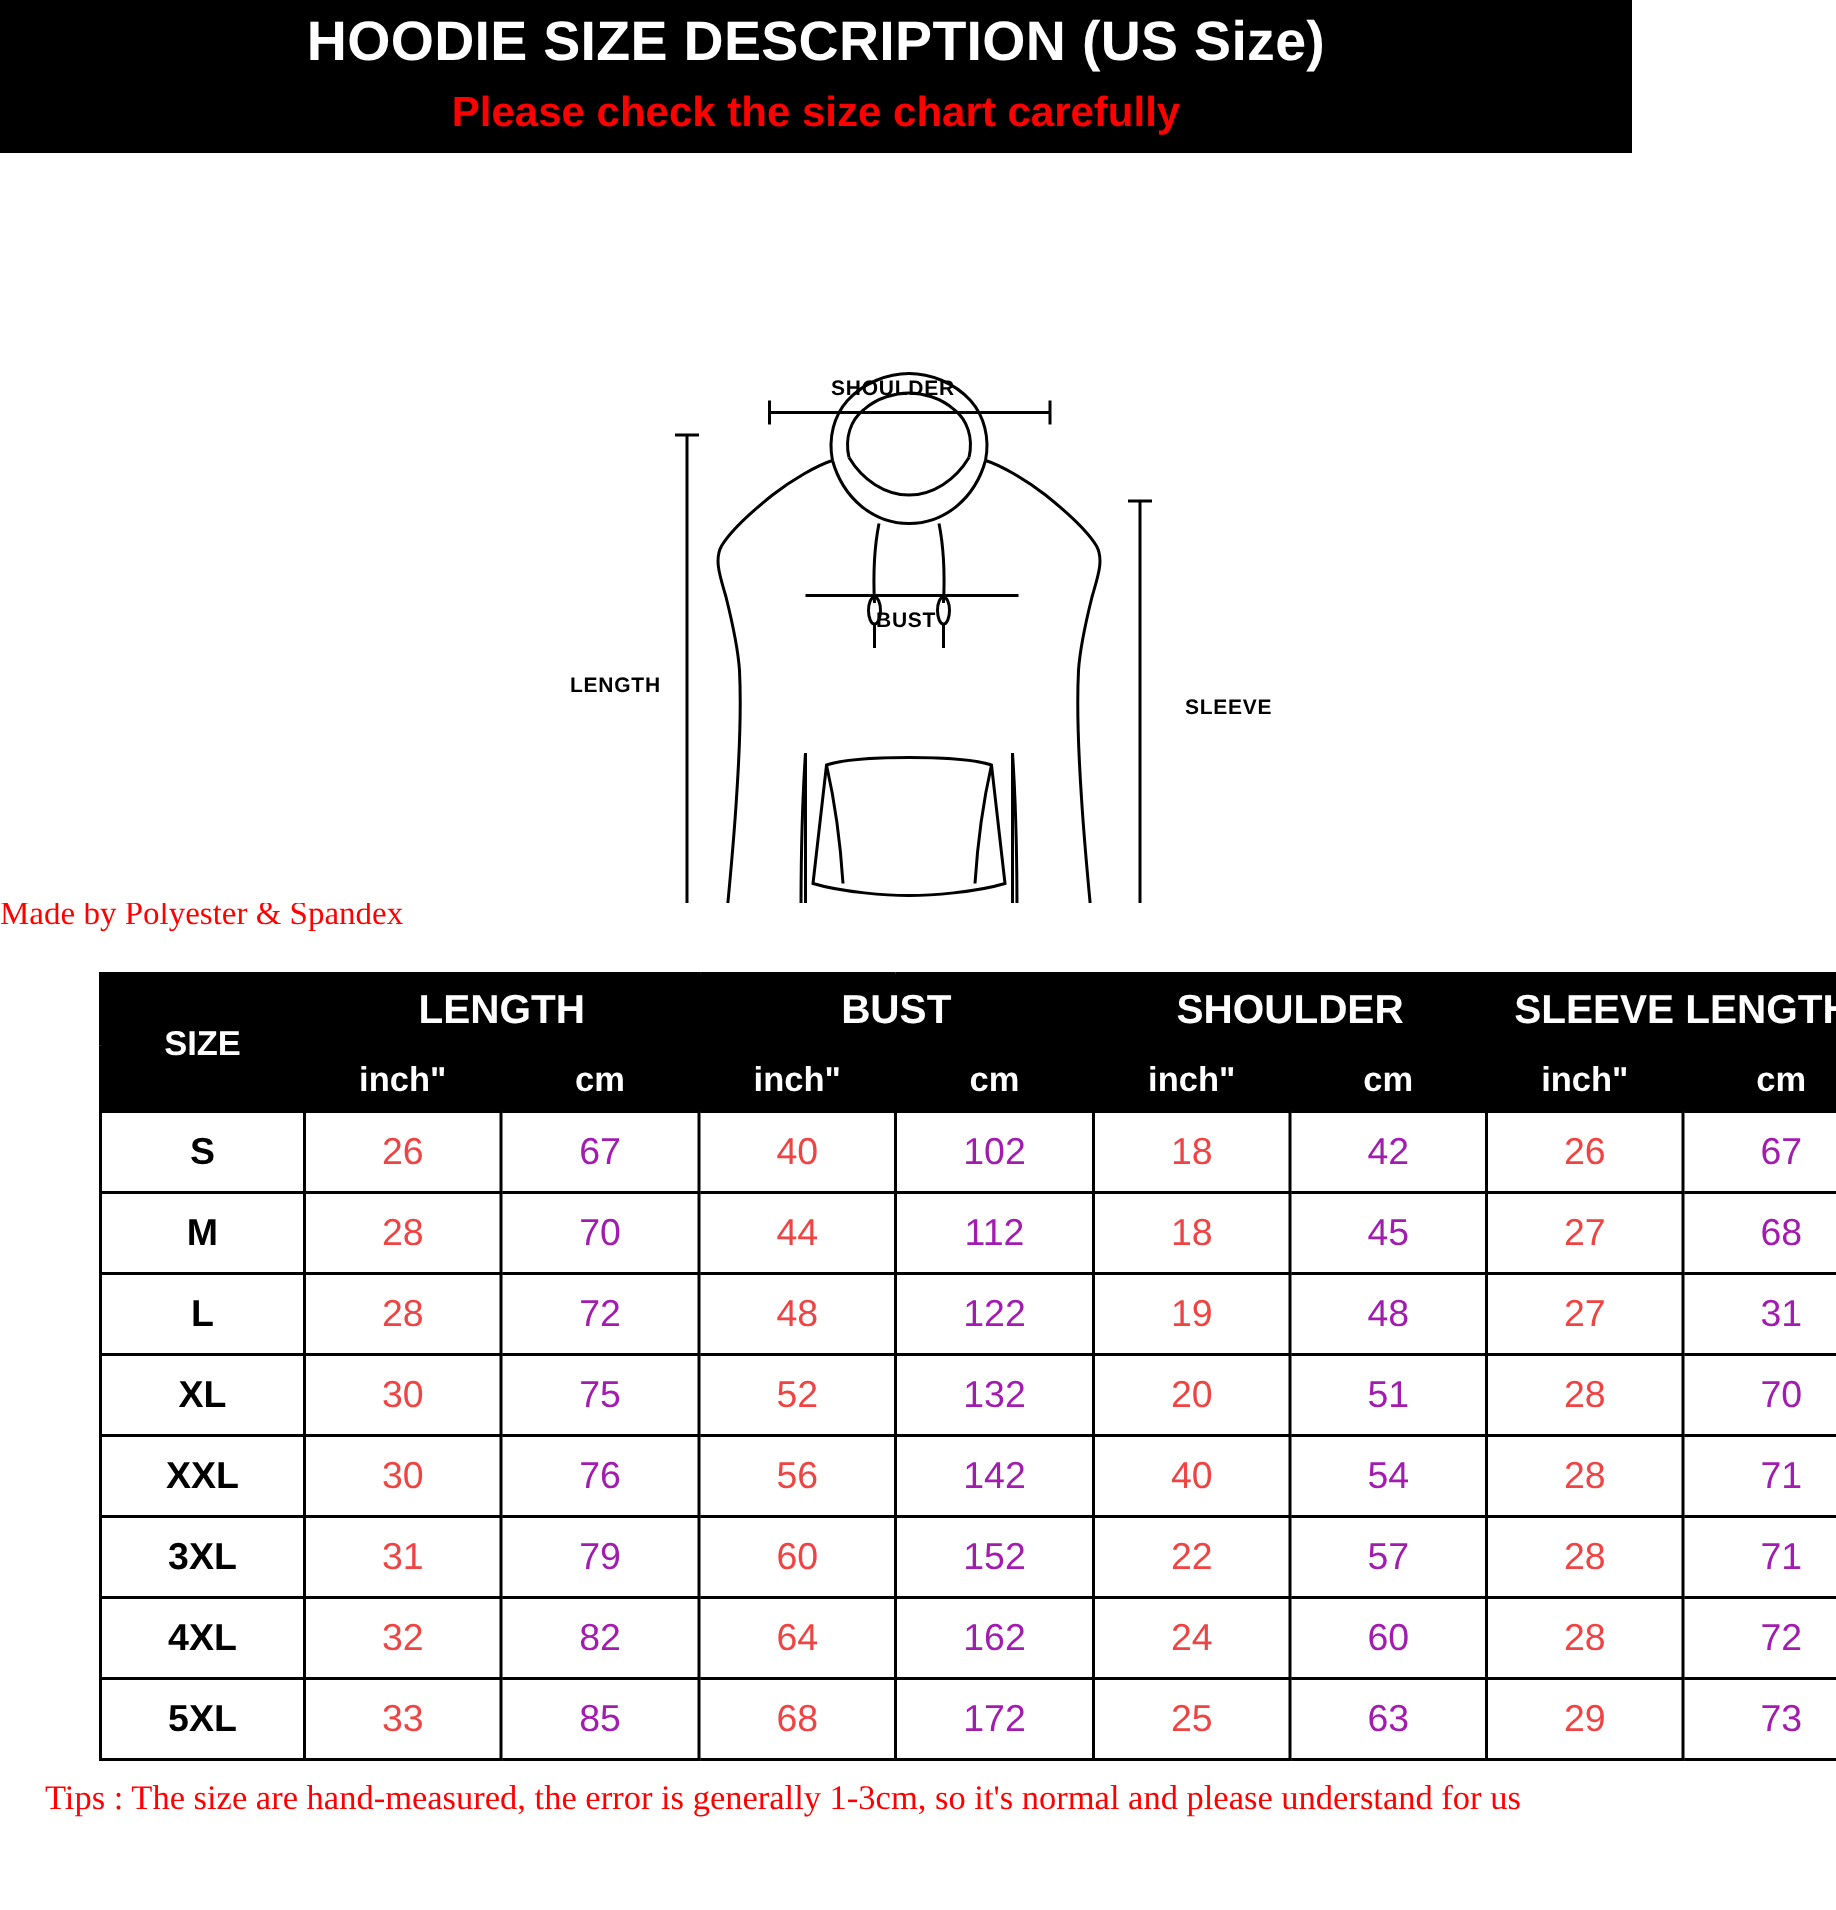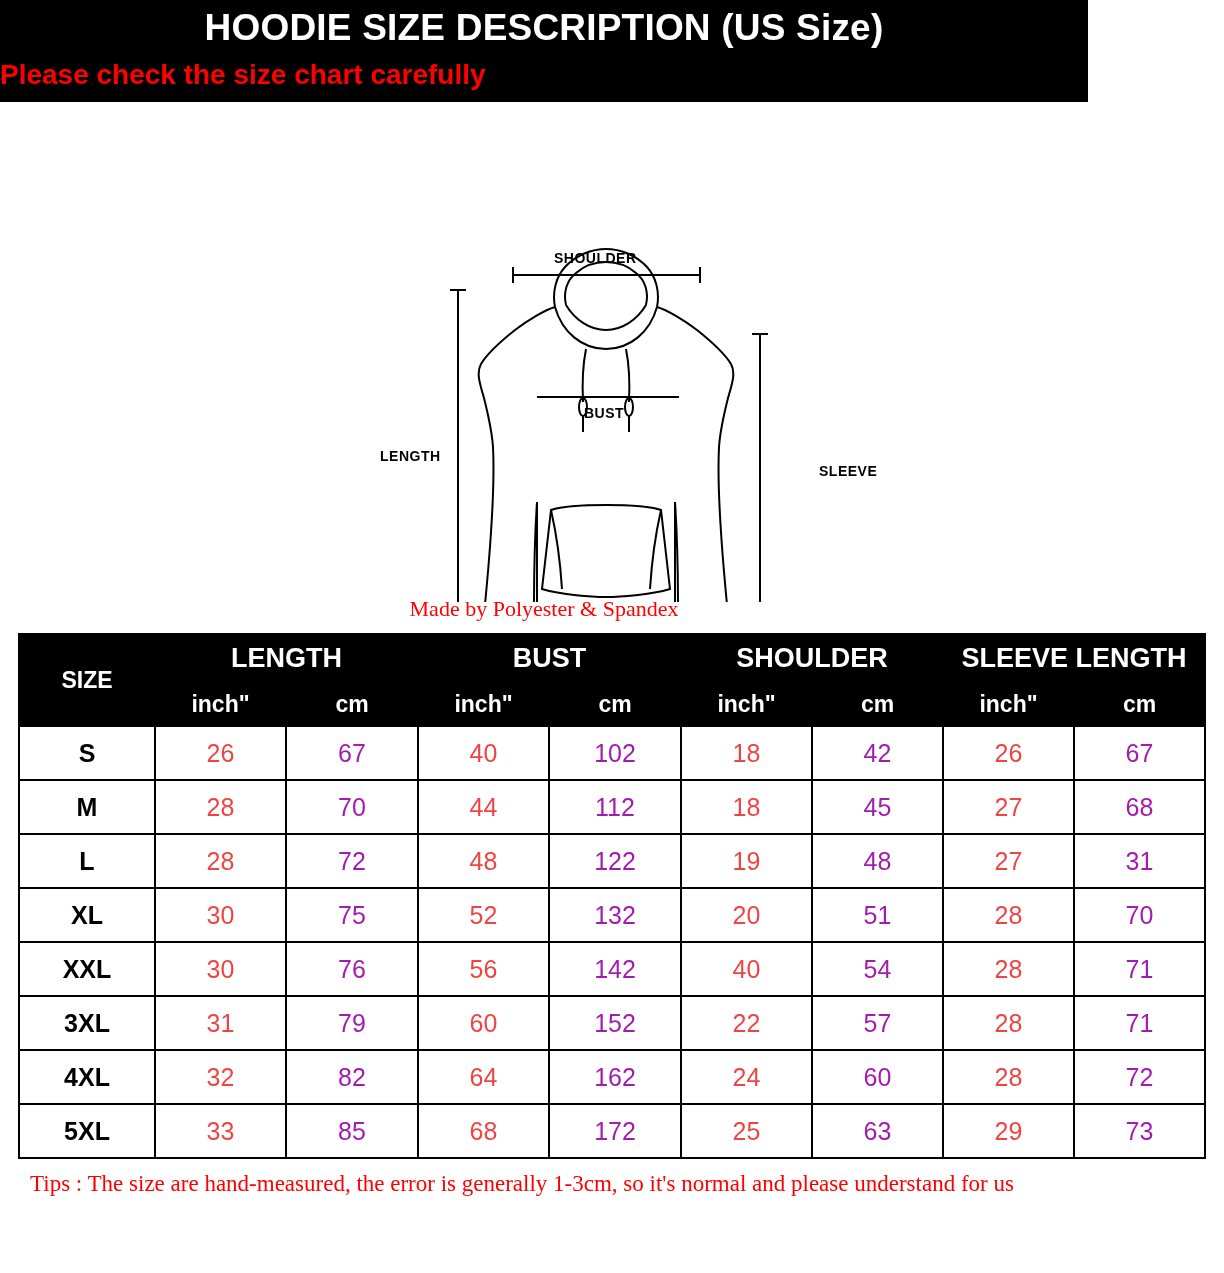--- a/index.html
+++ b/index.html
@@ -29,21 +29,21 @@
     text-align: center;
     font-size: 37px;
     font-weight: bold;
     letter-spacing: 0.2px;
     padding: 8px 0 9px 0;
     line-height: 1.1;
   }
   .header-sub {
     background: #000000;
     color: #ff0000;
-    text-align: left;
+    text-align: center;
     font-size: 28px;
     font-weight: bold;
     padding: 2px 0 12px 0;
     line-height: 1.1;
   }
 
   
   .diagram {
     position: relative;
     width: 1224px;
@@ -60,34 +60,35 @@
     font-size: 14px;
     font-weight: bold;
     font-family: "Liberation Sans", sans-serif;
     color: #000;
     letter-spacing: 0.5px;
     white-space: nowrap;
   }
   .lbl-shoulder { left: 554px; top: 148px; }
   .lbl-bust     { left: 584px; top: 303px; }
   .lbl-length   { left: 380px; top: 346px; }
-  .lbl-sleeve   { left: 819px; top: 361px; }
+  .lbl-sleeve   { left: 790px; top: 361px; }
 
   .material-note {
-    text-align: center;
+    text-align: left;
     color: #ff0000;
     font-size: 22px;
     font-family: "Liberation Serif", serif;
     margin-top: -6px;
-    margin-bottom: 11px;
+    margin-bottom: 26px;
   }
 
   
   .table-wrap {
     padding: 0 18px;
+    margin-left: 48px;
   }
   table.size-table {
     border-collapse: collapse;
     width: 1188px;
     table-layout: fixed;
   }
   table.size-table th,
   table.size-table td {
     border: 2px solid #000000;
     text-align: center;

